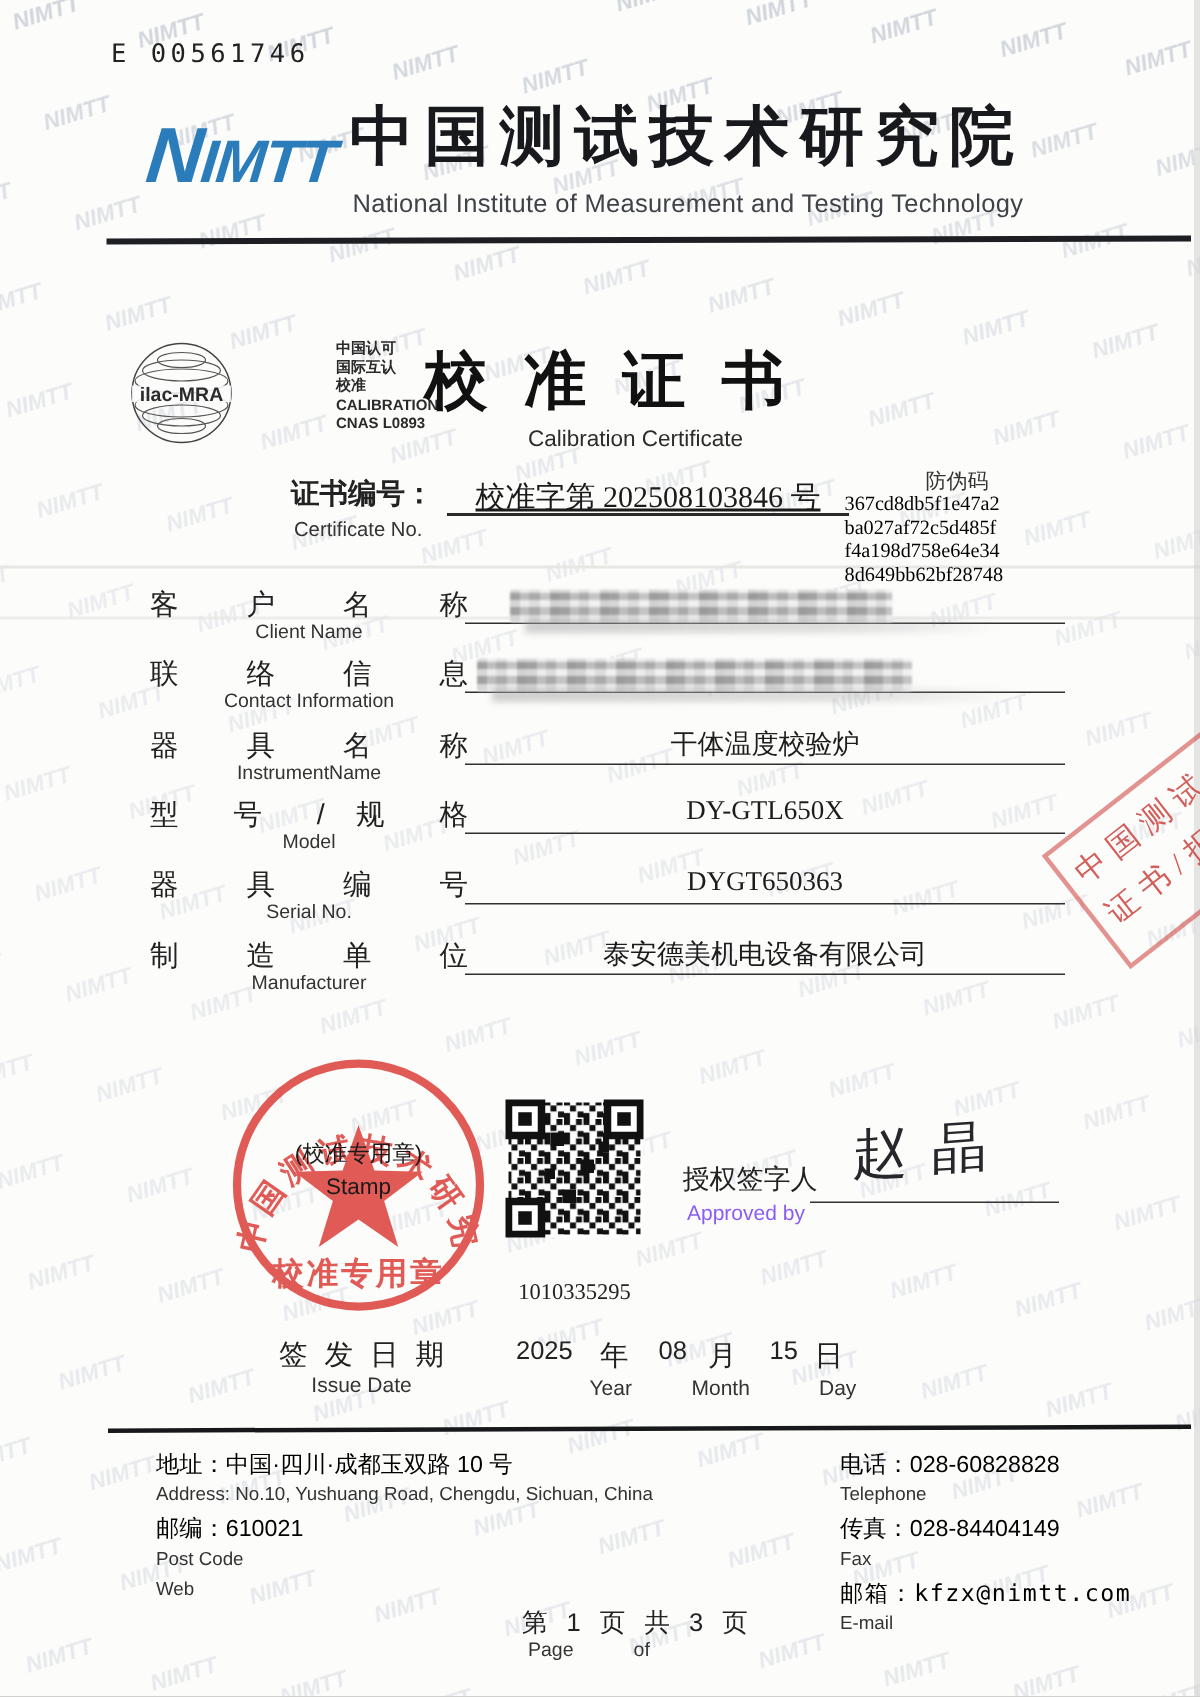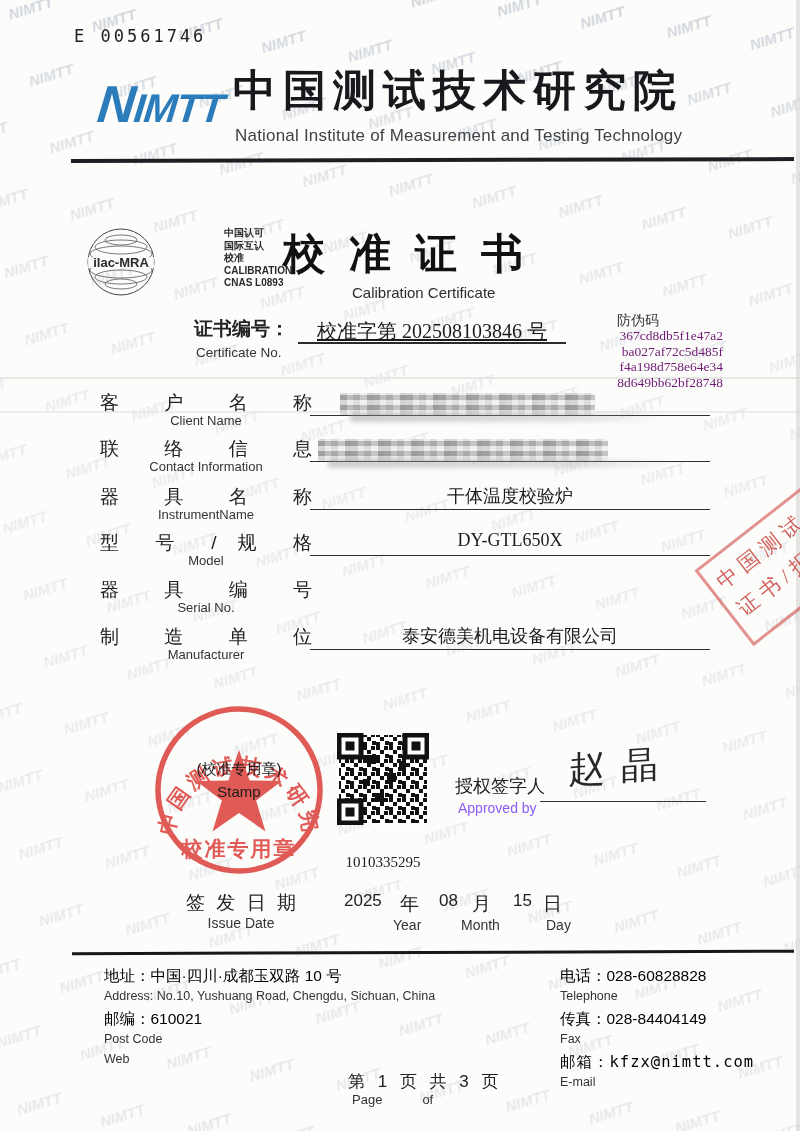--- a/index.html
+++ b/index.html
@@ -35,22 +35,22 @@
     font-weight:bold; font-size:42px; letter-spacing:24px; color:#111; }
   .cert-title-en { left:352px; top:284px; font-size:15px; color:#2c2c2c; }
 
   
   .certno-zh { left:194px; top:316px; font-size:19px; font-weight:600; color:#222; }
   .certno-en { left:196px; top:345px; font-size:13.5px; color:#333; }
   .certno-line { left:298px; top:318px; width:268px; height:26px;
     border-bottom:2px solid #2a2a2a; text-align:center;
     font-family:"Liberation Serif","DejaVu Serif",serif; font-size:20px; color:#1b1b1b;text-decoration:underline; }
   .anti-label { left:563px; top:312px; width:150px; text-align:center; font-size:14px; color:#333; }
-  .anti-codes { left:563px; top:328px; width:160px; text-align:right;
-    font-family:"Liberation Serif","DejaVu Serif",serif; font-size:13.5px; line-height:15.5px; color:#701a75; }
+  .anti-codes { left:563px; top:328px; width:160px; text-align:left;
+    font-family:"Liberation Serif","DejaVu Serif",serif; font-size:13.5px; line-height:15.5px; color:#000000; }
 
   
   .frow { position:absolute; left:100px; width:610px; height:44px; }
   .frow .lab-zh { position:absolute; left:0; top:0; width:212px; font-size:19px;
     color:#222; font-weight:500; text-align:justify; text-align-last:justify; }
   .frow .lab-en { position:absolute; left:0; top:23px; width:212px; text-align:center;
     font-size:13px; color:#333; }
   .frow .vline { position:absolute; left:210px; top:0; width:400px; height:26px;
     border-bottom:1.6px solid #2f2f2f; text-align:center;
     font-family:"Liberation Serif","DejaVu Serif",serif; font-size:18px; color:#1c1c1c; }
@@ -188,20 +188,21 @@
     <div class="vline">干体温度校验炉</div>
   </div>
   <div class="frow" style="top:530px">
     <div class="lab-zh">型 号 / 规 格</div>
     <div class="lab-en">Model</div>
     <div class="vline">DY-GTL650X</div>
   </div>
   <div class="frow" style="top:577px">
     <div class="lab-zh">器 具 编 号</div>
     <div class="lab-en">Serial No.</div>
+    <div class="vline">DYGT650363</div>
   </div>
   <div class="frow" style="top:624px">
     <div class="lab-zh">制 造 单 位</div>
     <div class="lab-en">Manufacturer</div>
     <div class="vline">泰安德美机电设备有限公司</div>
   </div>
 
   <div class="abs side-stamp">
     <div>中国测试</div>
     <div>证书/报</div>

